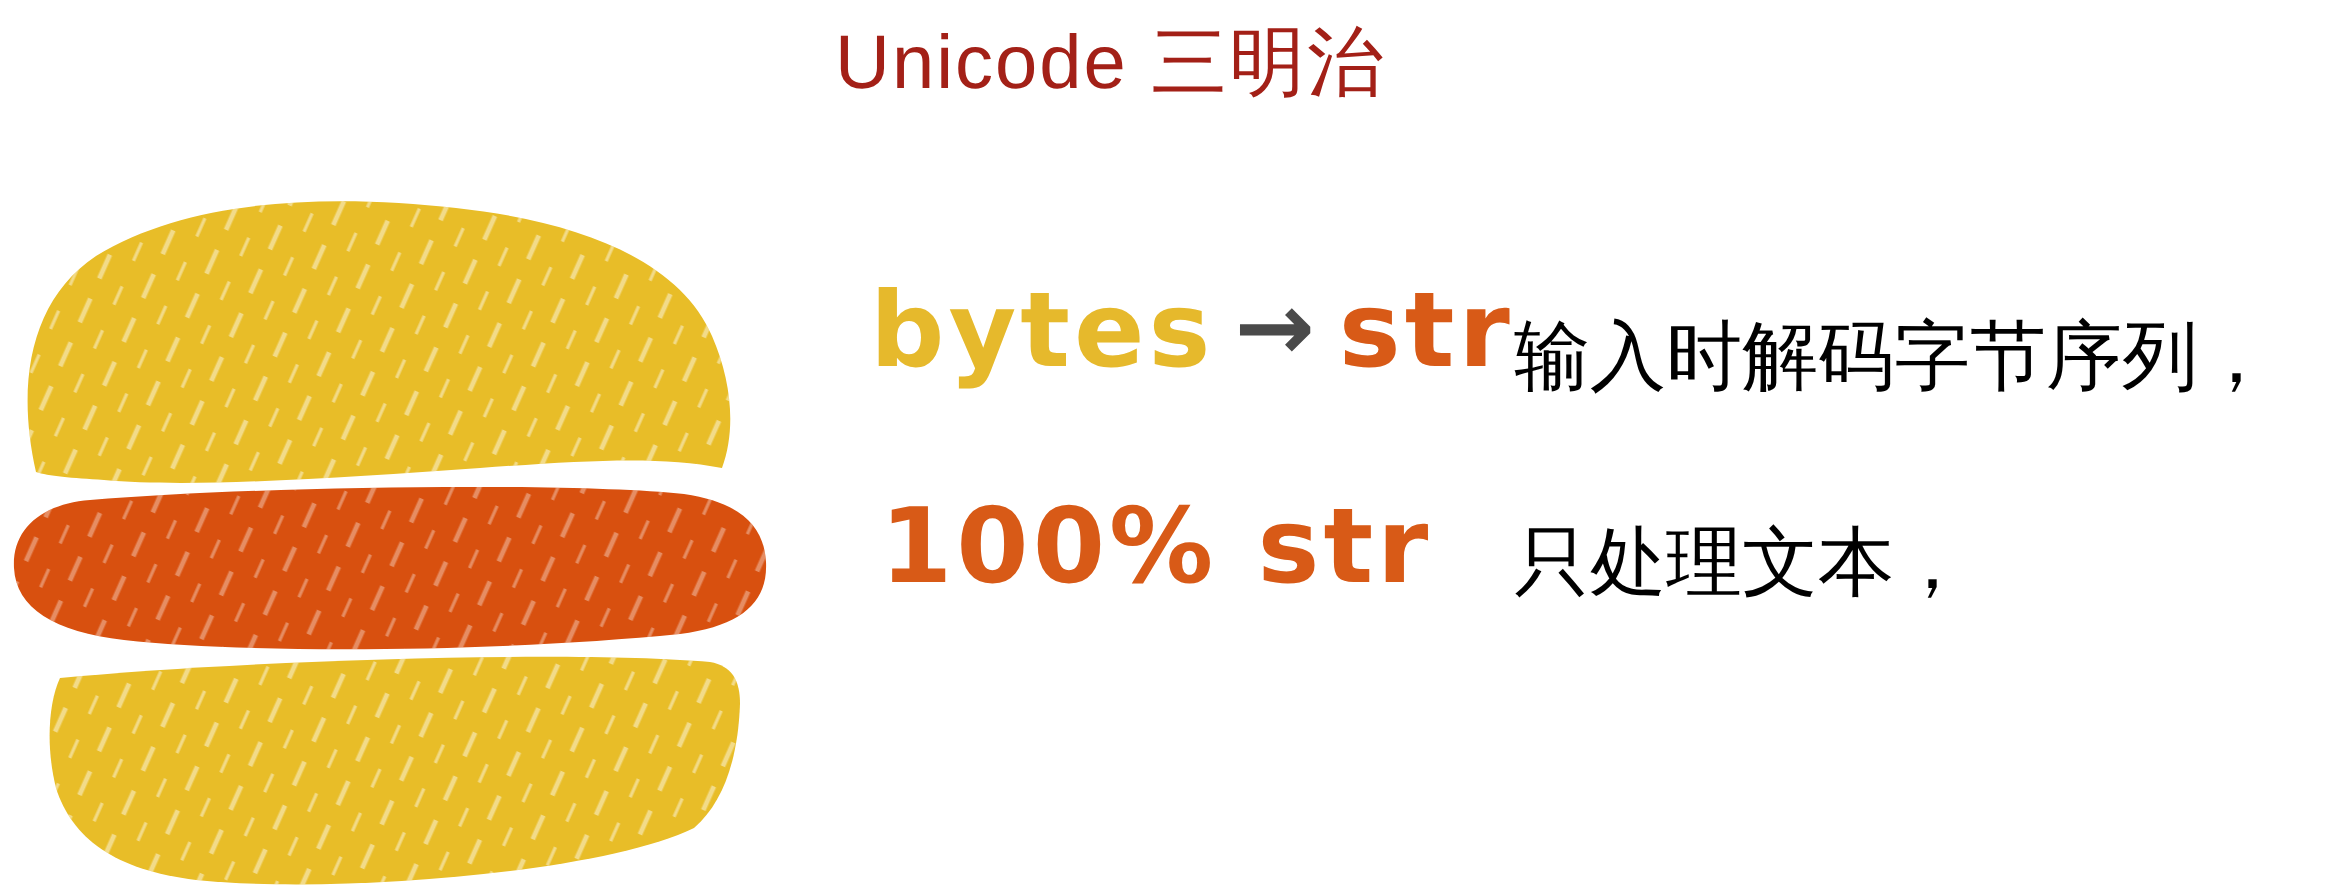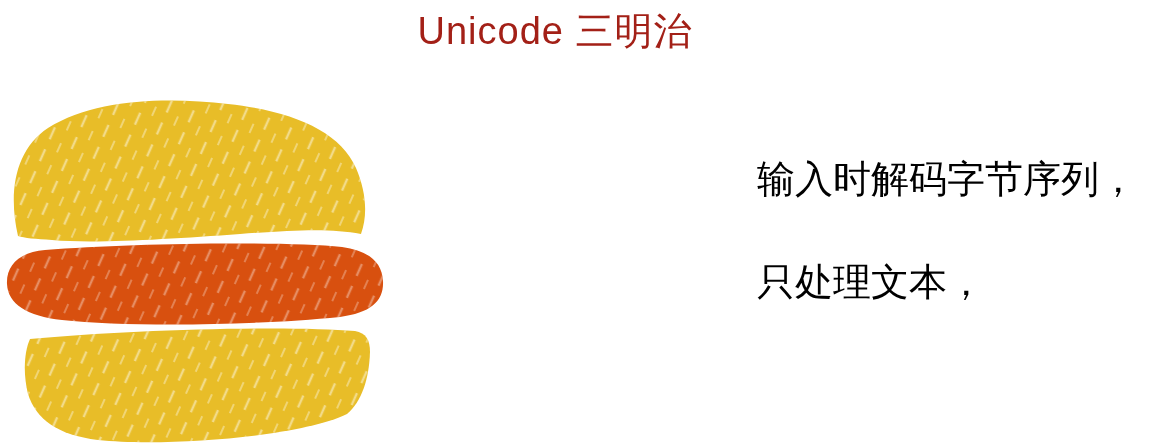--- a/index.html
+++ b/index.html
@@ -123,19 +123,23 @@
       <path d="M 30 339
                C 125 330, 285 325, 355 331
                C 366 333, 370 340, 370 352
                C 369 379, 362 401, 347 414
                C 300 437, 165 447, 98 440
                C 57 435, 36 419, 28 394
                C 23 374, 24 352, 30 339 Z" fill="url(#hatch)" opacity="0.45"></path>
     </g>
   </svg>
 
+  <div class="code-line" style="top:140px">
+    <span class="c-yellow">bytes</span><span class="arrow">→</span><span class="c-orange">str</span>
+  </div>
 
+  <div class="code-line c-orange" style="top:248px;left:440px">100% str</div>
 
 
   <div class="note" style="top:160px">输入时解码字节序列，</div>
   <div class="note" style="top:263px">只处理文本，</div>
 
 </div>
 
 </body></html>

